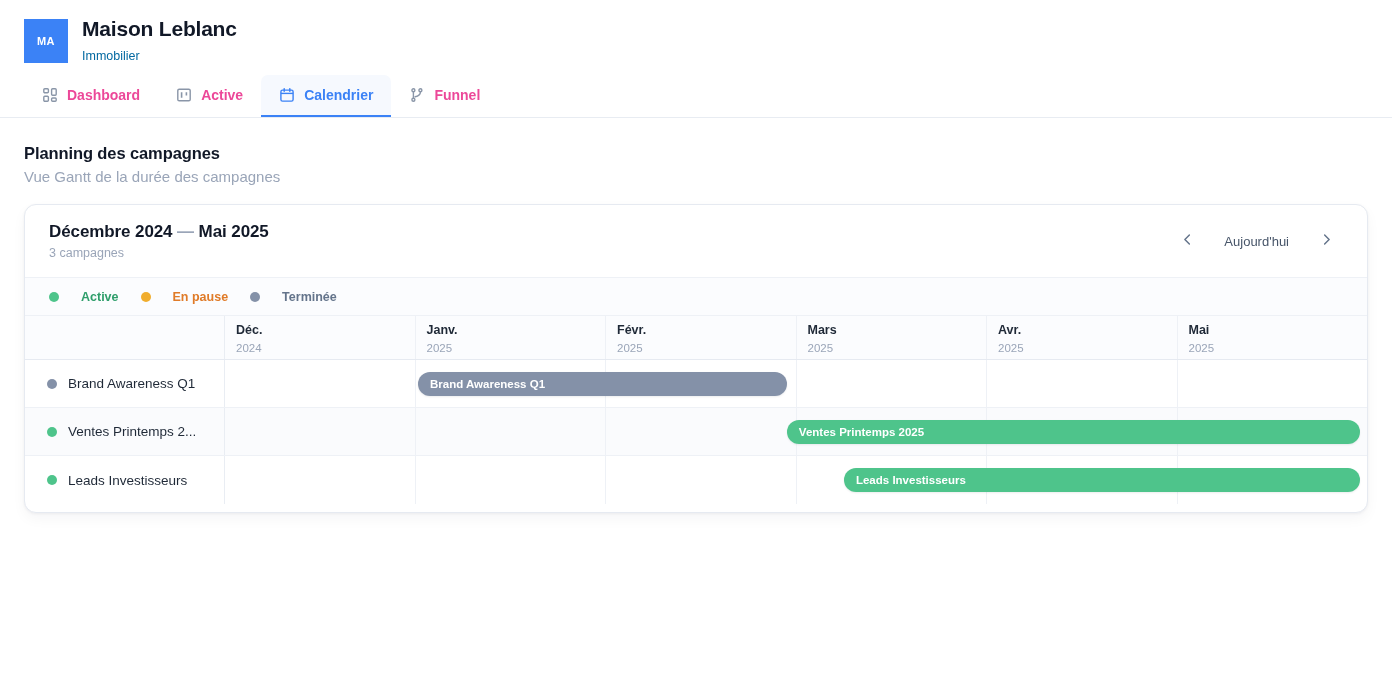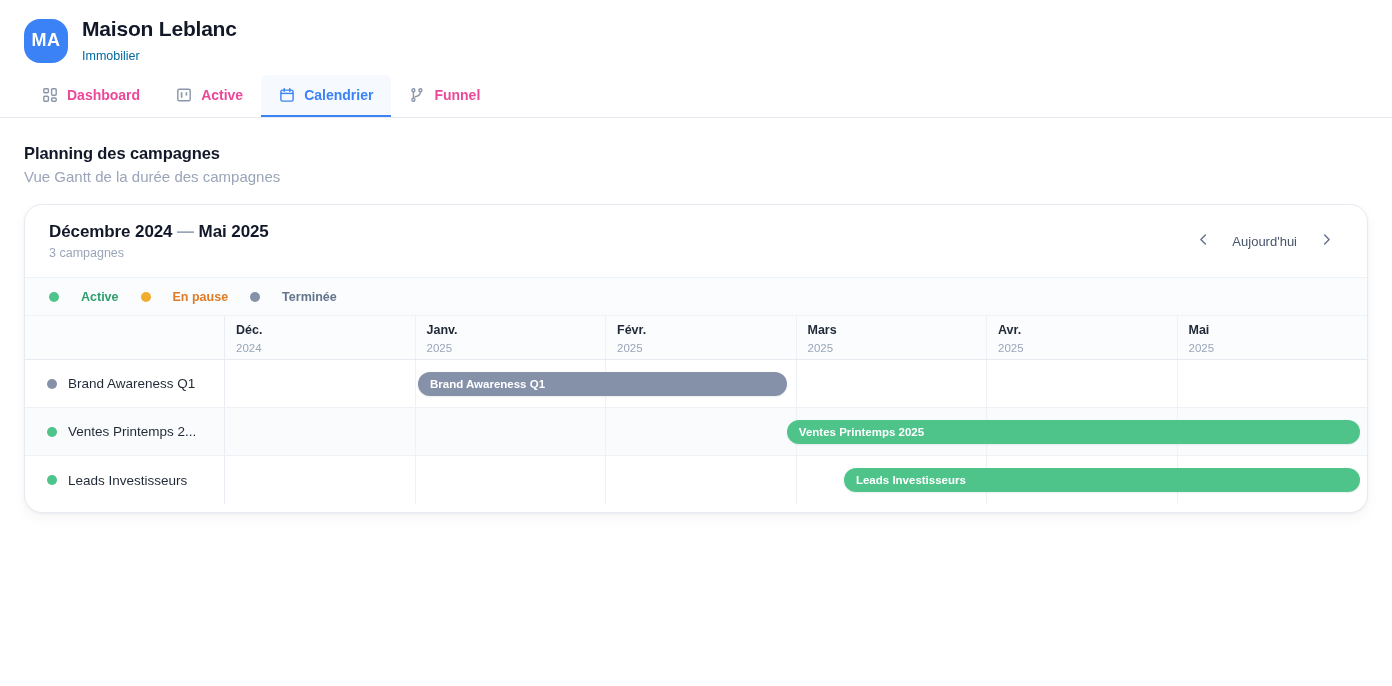--- a/index.html
+++ b/index.html
@@ -16,24 +16,24 @@
   .appbar {
     position: absolute; left: 0; top: 0; width: 1392px; height: 118px;
     background: #ffffff;
     border-bottom: 1px solid #e8ecf2;
   }
   .brand {
     position: absolute; left: 24px; top: 16px;
     display: flex; align-items: center; gap: 14px;
   }
   .avatar {
-    width: 44px; height: 44px; border-radius: 16px;
+    width: 44px; height: 44px; border-radius: 0;
     background: #3b82f6; color: #ffffff;
     display: flex; align-items: center; justify-content: center;
-    font-size: 18px; font-weight: 700; letter-spacing: .4px;
+    font-size: 11px; font-weight: 700; letter-spacing: .4px;
   }
   .brand-text { display: flex; flex-direction: column; justify-content: center; }
   .brand-title { font-size: 21px; font-weight: 700; color: #111827; line-height: 1.22; letter-spacing: -.2px; }
   .brand-sub { font-size: 12.5px; color: #0369a1; line-height: 1.5; margin-top: 5px; }
 
   .tabs {
     position: absolute; left: 24px; bottom: 0; height: 42px;
     display: flex; align-items: stretch; gap: 0;
   }
   .tab {
@@ -56,33 +56,33 @@
   .page-head { position: absolute; left: 24px; top: 144px; }
   .page-title { font-size: 16.5px; font-weight: 700; color: #111827; letter-spacing: -.1px; }
   .page-sub { font-size: 15px; color: #9aa5b8; margin-top: 5px; }
 
   
   .card {
     position: absolute; left: 24px; top: 204px;
     width: 1344px; height: 309px;
     background: #ffffff;
     border: 1px solid #e6eaf1;
-    border-radius: 18px;
+    border-radius: 12px;
     box-shadow: 0 1px 3px rgba(16,24,40,.05), 0 6px 14px rgba(16,24,40,.04);
     overflow: hidden;
   }
   .card-head {
     height: 73px; padding: 0 24px;
     display: flex; align-items: center; justify-content: space-between;
     border-bottom: 1px solid #eef1f6;
   }
   .range-title { font-size: 17px; font-weight: 700; color: #111827; letter-spacing: -.1px; }
   .range-title .dash { color: #9aa5b8; font-weight: 700; }
   .range-sub { font-size: 12.5px; color: #9aa5b8; margin-top: 4px; }
-  .nav { display: flex; align-items: center; gap: 0; }
+  .nav { display: flex; align-items: center; gap: 8px; }
   .nav-btn {
     width: 34px; height: 30px; display: flex; align-items: center; justify-content: center;
     background: transparent; border: none; cursor: pointer; color: #64748b;
   }
   .today-btn {
     font-size: 13px; font-weight: 500; color: #475569;
     padding: 5px 12px; background: transparent; border: none; cursor: pointer;
     white-space: nowrap;
   }
 

